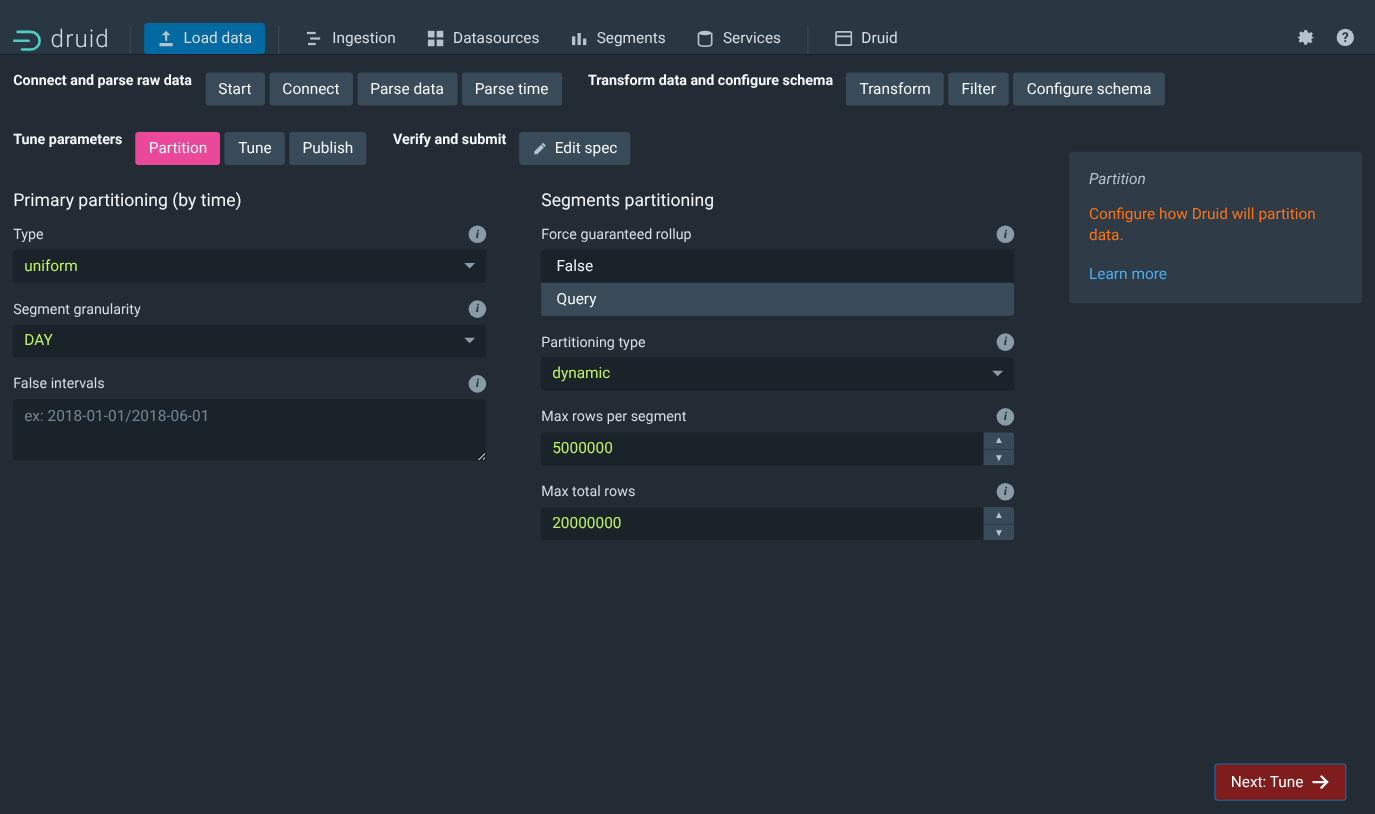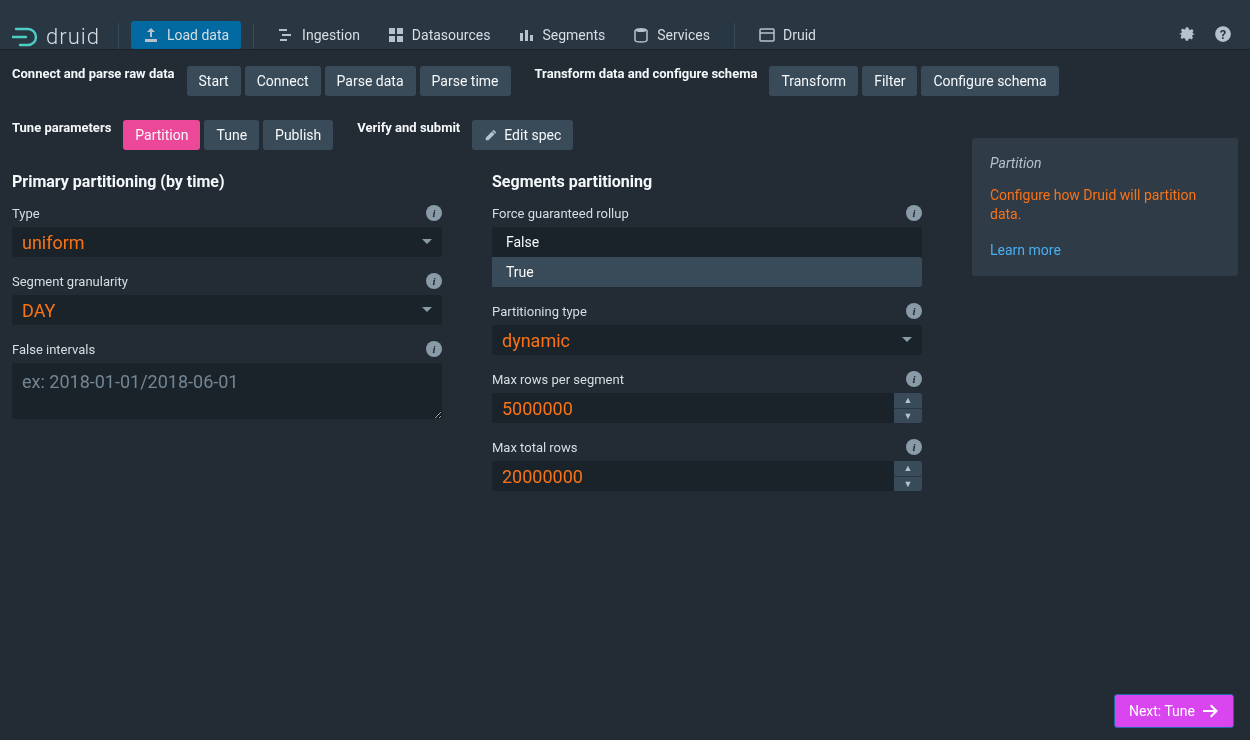--- a/index.html
+++ b/index.html
@@ -68,41 +68,41 @@
   .btn svg{ fill:#b6c2cc; width:14px; height:14px; }
 
   
   .content {
     display:flex;
     padding: 10px 12px;
     gap: 50px;
     align-items:flex-start;
   }
   .panel { width: 430px; }
-  .panel h3 { font-size:16px; font-weight:700; margin-bottom:14px; }
+  .panel h3 { font-size:16px; font-weight:400; margin-bottom:14px; }
   .form-field { margin-bottom:16px; }
   .form-label-row{
     display:flex; justify-content:space-between; align-items:center;
     margin-bottom:6px;
   }
   .form-label { font-size:13px; color:#d6dee4; }
   .info-icon {
     width:16px; height:16px; border-radius:50%;
     background:#8a9ba8; color:#232c35;
     font-size:11px; font-weight:700; font-style:italic; font-family:Georgia,serif;
     display:flex; align-items:center; justify-content:center;
     cursor:pointer;
   }
   .select, .textarea, .number-input {
     width:100%;
     background:#1b232a;
     border:none;
     border-radius:3px;
-    color:#f97316;
-    font-size:18px;
+    color:#bef264;
+    font-size:14px;
     font-family:inherit;
   }
   .select {
     height:30px; padding:0 28px 0 10px;
     position:relative; display:flex; align-items:center;
     cursor:pointer;
   }
   .select::after {
     content:""; position:absolute; right:10px; top:50%;
     transform:translateY(-30%);
@@ -143,22 +143,22 @@
     background:#2f3b47; border-radius:3px;
     padding:16px 18px;
     font-size:14px; line-height:1.4;
   }
   .callout .opt { font-style:italic; color:#b6c2cc; margin-bottom:12px; display:block;}
   .callout .desc { color:#f97316; margin-bottom:16px; display:block;}
   .callout a { color:#48aff0; text-decoration:none; cursor:pointer;}
 
   
   .next-btn {
-    position:absolute; right:16px; bottom:12px;
-    background:#d946ef; color:#fff;
+    position:absolute; right:26px; bottom:12px;
+    background:#7f1d1d; color:#fff;
     padding:8px 14px; border-radius:3px;
     font-size:14px; display:flex; align-items:center; gap:8px;
     cursor:pointer; border:1px solid #1a6aa8;
   }
   .next-btn svg{ fill:#fff; }
 </style>
 </head>
 <body>
 
 <div class="nav">
@@ -311,21 +311,21 @@
   <div class="panel">
     <h3>Segments partitioning</h3>
 
     <div class="form-field">
       <div class="form-label-row">
         <span class="form-label">Force guaranteed rollup</span>
         <span class="info-icon">i</span>
       </div>
       <div class="toggle-group">
         <div class="toggle-btn">False</div>
-        <div class="toggle-btn active">True</div>
+        <div class="toggle-btn active">Query</div>
       </div>
     </div>
 
     <div class="form-field">
       <div class="form-label-row">
         <span class="form-label">Partitioning type</span>
         <span class="info-icon">i</span>
       </div>
       <div class="select">
         <span>dynamic</span>

